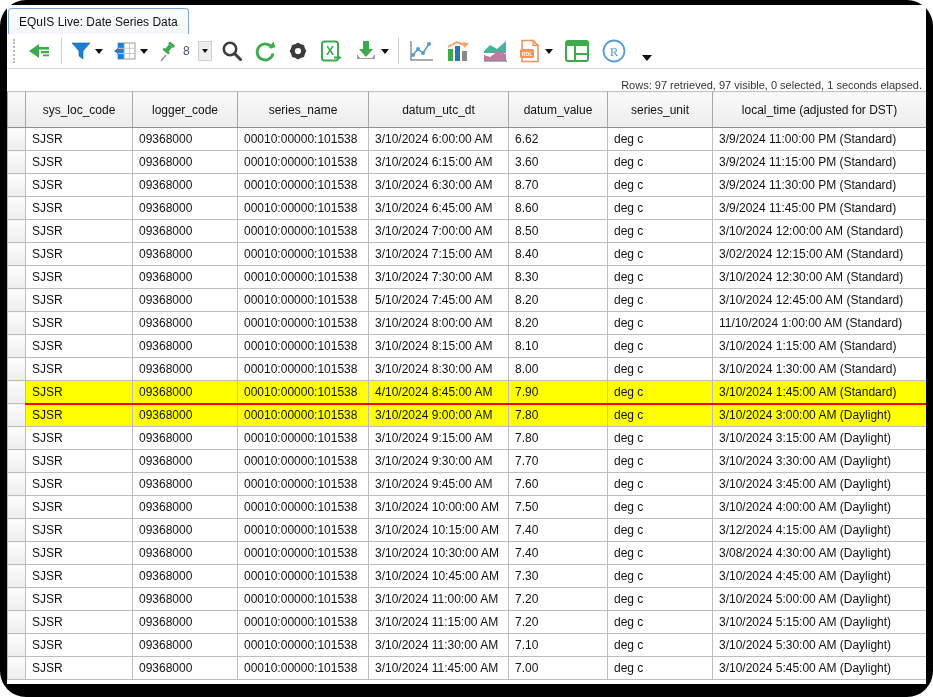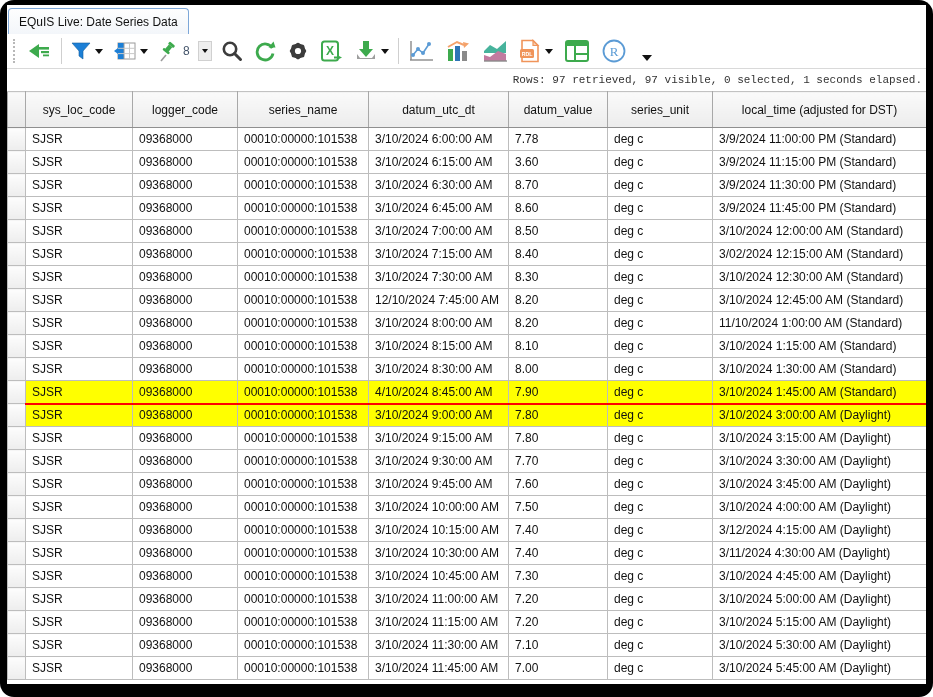--- a/index.html
+++ b/index.html
@@ -1,19 +1,19 @@
 <!DOCTYPE html>
 <html><head>
 <meta charset="utf-8">
 <style>
   * { margin:0; padding:0; box-sizing:border-box; }
   body { font-family:"Liberation Sans", sans-serif; background:#fff; }
   .frame {
     width:933px; height:697px;
-    background:#000; border-radius:14px;
+    background:#000; border-radius:26px;
     padding:5px 7px 13px 7px;
   }
   .app {
     width:100%; height:100%;
     background:#fff; overflow:hidden;
     display:flex; flex-direction:column;
   }
 
   
   .tabbar { height:29px; background:#fff; display:flex; align-items:flex-end; padding-left:1px; flex:0 0 auto; }
@@ -41,22 +41,22 @@
   .combo .box {
     width:14px; height:20px; background:#eee; border:1px solid #d0d0d0;
     display:flex; align-items:center; justify-content:center; margin-left:4px;
   }
   .combo .box .dd { border-top-width:4px; border-left-width:3px; border-right-width:3px; margin:0; }
   .overflow { margin-left:2px; align-self:flex-end; padding-bottom:7px; }
   .overflow .dd { border-top-width:6px; border-left-width:5px; border-right-width:5px; }
 
   
   .statusline {
-    height:22px; display:flex; align-items:center; justify-content:flex-end;
-    padding-right:4px; font-size:11px; color:#333; background:#fff; flex:0 0 auto;font-family:Liberation Mono, monospace;
+    height:22px; display:flex; align-items:flex-end; justify-content:flex-end;
+    padding-right:4px; font-size:11px; color:#333; background:#fff; flex:0 0 auto;
   }
 
   
   .gridwrap { flex:1 1 auto; overflow:hidden; background:#fff; }
   table.grid { border-collapse:collapse; table-layout:fixed; width:919px; font-size:12px; color:#111; }
   table.grid th {
     height:36px; font-weight:normal; text-align:center;
     background:linear-gradient(#fafafa,#ececec);
     border:1px solid #a8a8a8; border-top:1px solid #c2c2c2;
     border-bottom:1px solid #8f8f8f;
@@ -266,21 +266,21 @@
             <th>local_time (adjusted for DST)</th>
           </tr>
         </thead>
         <tbody>
             <tr>
               <td class="gutter"></td>
               <td>SJSR</td>
               <td>09368000</td>
               <td>00010:00000:101538</td>
               <td>3/10/2024 6:00:00 AM</td>
-              <td>7.78</td>
+              <td>6.62</td>
               <td>deg c</td>
               <td>3/9/2024 11:00:00 PM (Standard)</td>
             </tr>
             <tr>
               <td class="gutter"></td>
               <td>SJSR</td>
               <td>09368000</td>
               <td>00010:00000:101538</td>
               <td>3/10/2024 6:15:00 AM</td>
               <td>3.60</td>
@@ -335,21 +335,21 @@
               <td>3/10/2024 7:30:00 AM</td>
               <td>8.30</td>
               <td>deg c</td>
               <td>3/10/2024 12:30:00 AM (Standard)</td>
             </tr>
             <tr>
               <td class="gutter"></td>
               <td>SJSR</td>
               <td>09368000</td>
               <td>00010:00000:101538</td>
-              <td>12/10/2024 7:45:00 AM</td>
+              <td>5/10/2024 7:45:00 AM</td>
               <td>8.20</td>
               <td>deg c</td>
               <td>3/10/2024 12:45:00 AM (Standard)</td>
             </tr>
             <tr>
               <td class="gutter"></td>
               <td>SJSR</td>
               <td>09368000</td>
               <td>00010:00000:101538</td>
               <td>3/10/2024 8:00:00 AM</td>
@@ -448,21 +448,21 @@
               <td>3/12/2024 4:15:00 AM (Daylight)</td>
             </tr>
             <tr>
               <td class="gutter"></td>
               <td>SJSR</td>
               <td>09368000</td>
               <td>00010:00000:101538</td>
               <td>3/10/2024 10:30:00 AM</td>
               <td>7.40</td>
               <td>deg c</td>
-              <td>3/11/2024 4:30:00 AM (Daylight)</td>
+              <td>3/08/2024 4:30:00 AM (Daylight)</td>
             </tr>
             <tr>
               <td class="gutter"></td>
               <td>SJSR</td>
               <td>09368000</td>
               <td>00010:00000:101538</td>
               <td>3/10/2024 10:45:00 AM</td>
               <td>7.30</td>
               <td>deg c</td>
               <td>3/10/2024 4:45:00 AM (Daylight)</td>

